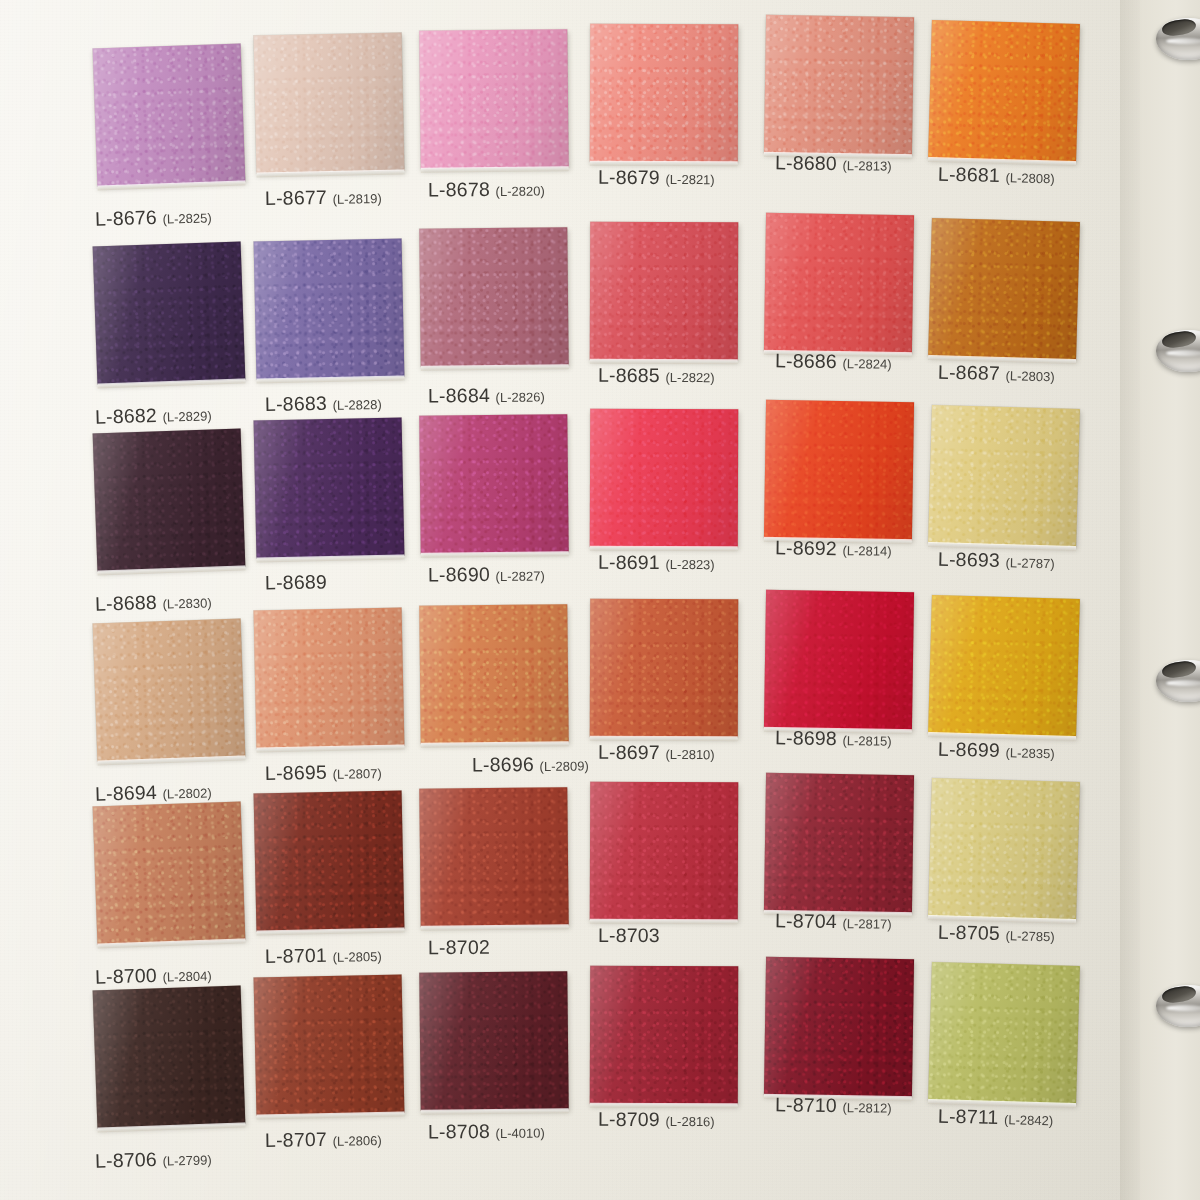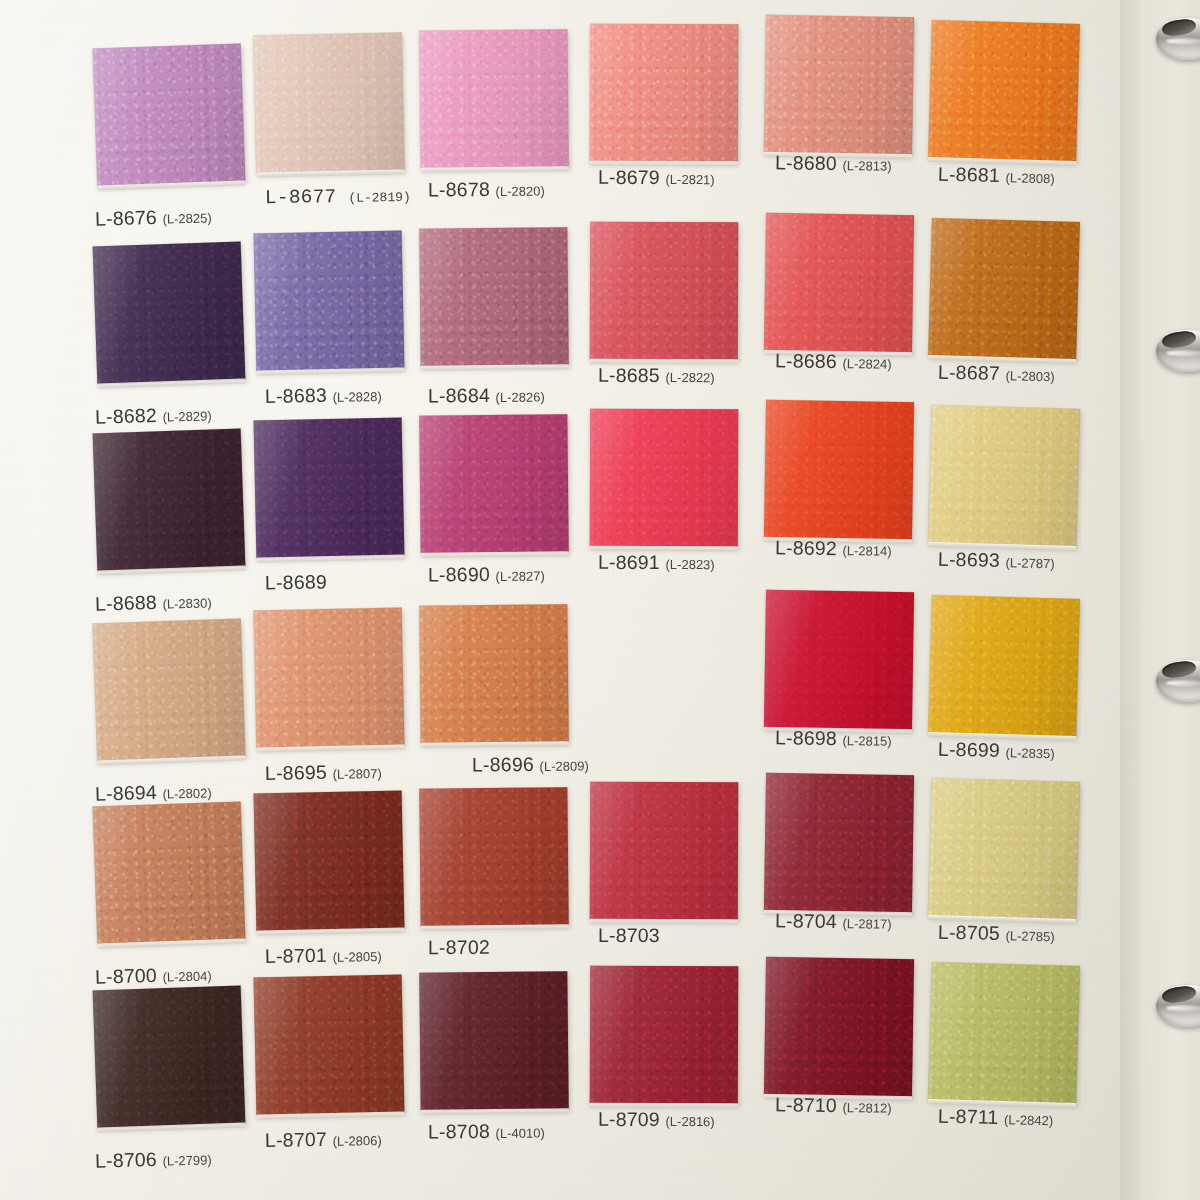--- a/index.html
+++ b/index.html
@@ -144,21 +144,21 @@
   <div id="swatch-grid">
       <div class="swatch-row" style="top: 30px;">
         <div class="swatch-cell" style="left: 95px; top: 16px;">
           <div class="swatch-chip" style="background: rgb(194, 140, 192); transform: rotate(-2deg);">
             <div class="chip-grain"></div>
             <div class="chip-sheen"></div>
             <div class="chip-edge"></div>
           </div>
           <div class="swatch-label" style="left: 0px; top: 160px; transform: rotate(-1.6deg);"><span>L-8676</span> <span class="sub">(L-2825)</span></div>
         </div>
-        <div class="swatch-cell" style="left: 255px; top: 4px; font-family: Liberation Mono, monospace;">
+        <div class="swatch-cell" style="left: 255px; top: 4px;">
           <div class="swatch-chip" style="background: rgb(227, 199, 184); transform: rotate(-1.2deg);">
             <div class="chip-grain"></div>
             <div class="chip-sheen"></div>
             <div class="chip-edge"></div>
           </div>
           <div class="swatch-label" style="left: 10px; top: 152px; transform: rotate(-0.96deg);"><span>L-8677</span> <span class="sub">(L-2819)</span></div>
         </div>
         <div class="swatch-cell" style="left: 420px; top: 0px;">
           <div class="swatch-chip" style="background: rgb(235, 155, 192); transform: rotate(-0.6deg);">
             <div class="chip-grain"></div>
@@ -194,21 +194,21 @@
       </div>
       <div class="swatch-row" style="top: 228px;">
         <div class="swatch-cell" style="left: 95px; top: 16px;">
           <div class="swatch-chip" style="background: rgb(63, 42, 78); transform: rotate(-2deg);">
             <div class="chip-grain"></div>
             <div class="chip-sheen"></div>
             <div class="chip-edge"></div>
           </div>
           <div class="swatch-label" style="left: 0px; top: 160px; transform: rotate(-1.6deg);"><span>L-8682</span> <span class="sub">(L-2829)</span></div>
         </div>
-        <div class="swatch-cell" style="left: 255px; top: 4px;">
+        <div class="swatch-cell" style="left: 255px; top: 12px;">
           <div class="swatch-chip" style="background: rgb(122, 106, 166); transform: rotate(-1.2deg);">
             <div class="chip-grain"></div>
             <div class="chip-sheen"></div>
             <div class="chip-edge"></div>
           </div>
           <div class="swatch-label" style="left: 10px; top: 152px; transform: rotate(-0.96deg);"><span>L-8683</span> <span class="sub">(L-2828)</span></div>
         </div>
         <div class="swatch-cell" style="left: 420px; top: 0px;">
           <div class="swatch-chip" style="background: rgb(176, 105, 122); transform: rotate(-0.6deg);">
             <div class="chip-grain"></div>
@@ -310,20 +310,28 @@
           <div class="swatch-label" style="left: 10px; top: 152px; transform: rotate(-0.96deg);"><span>L-8695</span> <span class="sub">(L-2807)</span></div>
         </div>
         <div class="swatch-cell" style="left: 420px; top: 0px;">
           <div class="swatch-chip" style="background: rgb(214, 127, 76); transform: rotate(-0.6deg);">
             <div class="chip-grain"></div>
             <div class="chip-sheen"></div>
             <div class="chip-edge"></div>
           </div>
           <div class="swatch-label" style="left: 8px; top: 148px; transform: rotate(-0.48deg); margin-left: 44px;"><span>L-8696</span> <span class="sub">(L-2809)</span></div>
         </div>
+        <div class="swatch-cell" style="left: 590px; top: -6px;">
+          <div class="swatch-chip" style="background: rgb(200, 90, 54); transform: rotate(0.2deg);">
+            <div class="chip-grain"></div>
+            <div class="chip-sheen"></div>
+            <div class="chip-edge"></div>
+          </div>
+          <div class="swatch-label" style="left: 8px; top: 142px; transform: rotate(0.16deg);"><span>L-8697</span> <span class="sub">(L-2810)</span></div>
+        </div>
         <div class="swatch-cell" style="left: 765px; top: -14px;">
           <div class="swatch-chip" style="background: rgb(200, 16, 46); transform: rotate(0.9deg);">
             <div class="chip-grain"></div>
             <div class="chip-sheen"></div>
             <div class="chip-edge"></div>
           </div>
           <div class="swatch-label" style="left: 10px; top: 136px; transform: rotate(0.72deg);"><span>L-8698</span> <span class="sub">(L-2815)</span></div>
         </div>
         <div class="swatch-cell" style="left: 930px; top: -8px;">
           <div class="swatch-chip" style="background: rgb(223, 167, 22); transform: rotate(1.6deg);">

